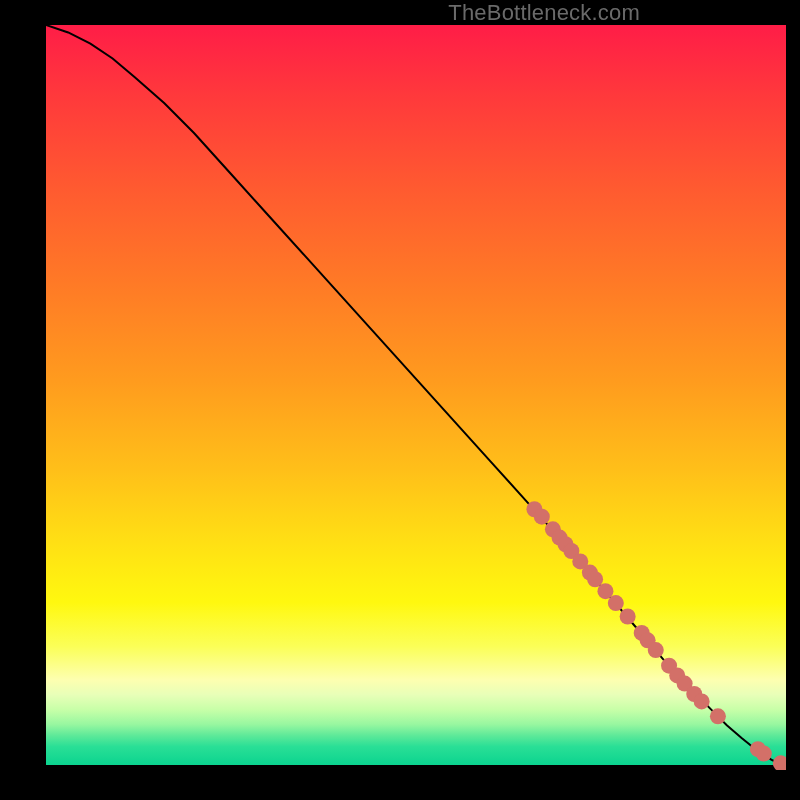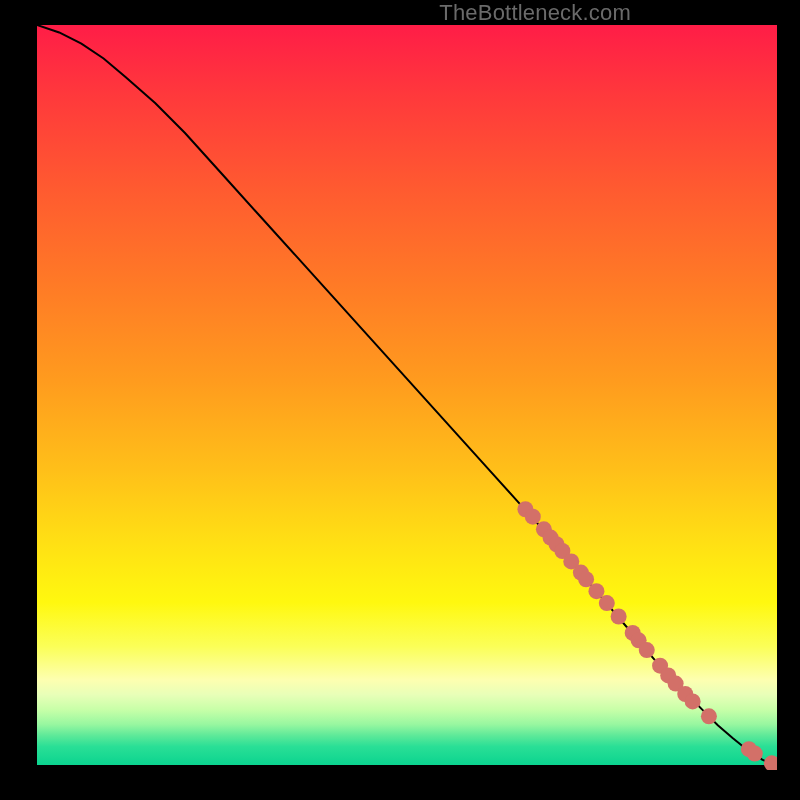--- a/index.html
+++ b/index.html
@@ -6,21 +6,21 @@
     margin: 0;
     padding: 0;
     width: 800px;
     height: 800px;
     background: #000;
     overflow: hidden;
     font-family: Arial, Helvetica, sans-serif;
   }
   .frame {
     position: absolute;
-    left: 7px;
+    left: 16px;
     top: 0;
     width: 634px;
     height: 800px;
     background: #000;
   }
   .watermark {
     position: absolute;
     top: 0;
     right: 10px;
     color: #6a6a6a;

